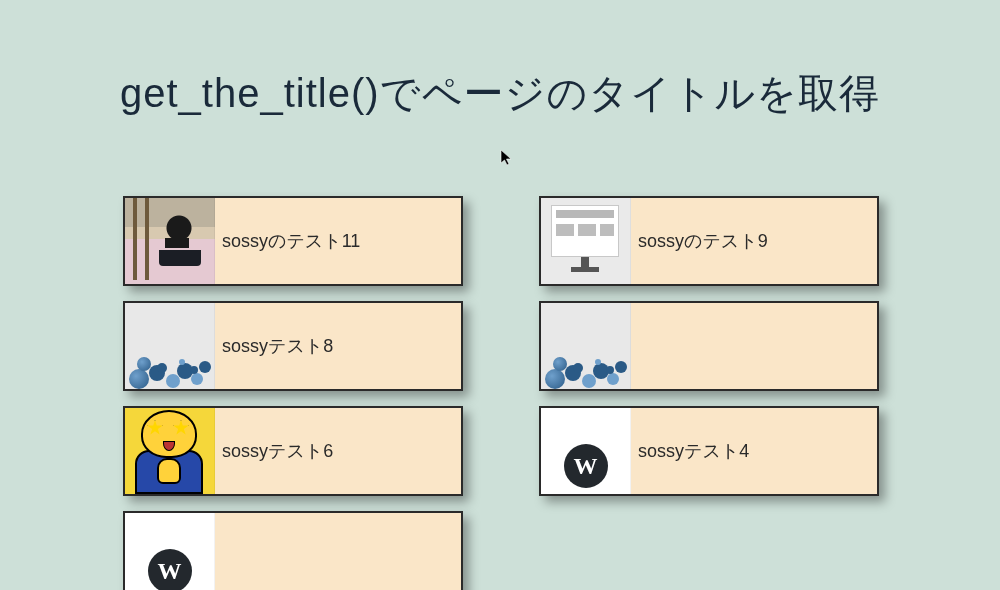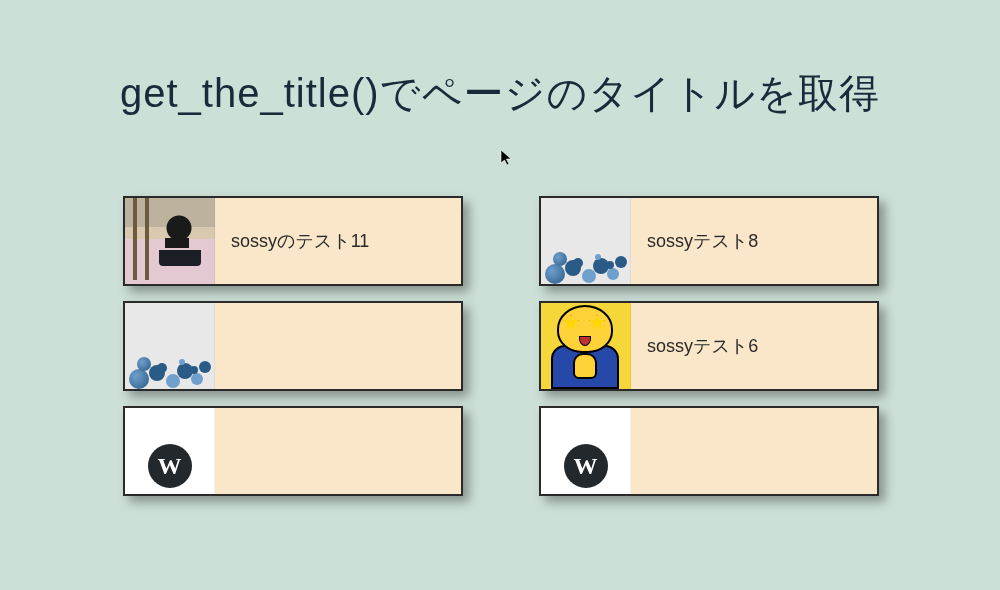--- a/index.html
+++ b/index.html
@@ -56,21 +56,21 @@
       flex-shrink: 0;
       background: #dcdcdc;
       border-right: 1px solid rgba(0,0,0,0.05);
       position: relative;
       overflow: hidden;
       display: flex;
       align-items: center;
       justify-content: center;
     }
     .card-title {
-      margin-left: 16px;
+      margin-left: 7px;
       font-size: 18px;
       color: #2a2a2a;
     }
 
     
     .thumb-photo {
       background: linear-gradient(#bcb29e 0 35%, #d8c9b0 35% 48%, #e5c9d2 48% 100%);
     }
     .thumb-photo::before {
       content: "";
@@ -189,20 +189,27 @@
 </svg>
 
 <div class="grid">
 
   <a class="card">
     <div class="thumb thumb-photo"></div>
     <span class="card-title">sossyのテスト11</span>
   </a>
 
 
+  <a class="card">
+    <div class="thumb thumb-screen">
+      <div class="monitor"></div>
+        <div class="stand"></div>
+    </div>
+    <span class="card-title">sossyのテスト9</span>
+  </a>
 
   <a class="card">
     <div class="thumb thumb-balls"></div>
     <span class="card-title">sossyテスト8</span>
   </a>
 
   <a class="card">
     <div class="thumb thumb-balls"></div>
   </a>
 
@@ -219,20 +226,21 @@
       <div class="mouth"></div>
       <div class="hands"></div>
     </div>
     <span class="card-title">sossyテスト6</span>
   </a>
 
   <a class="card">
     <div class="thumb thumb-wp">
       <div class="wp"></div>
     </div>
+    <span class="card-title">sossyテスト4</span>
   </a>
 
   <a class="card">
     <div class="thumb thumb-wp">
       <div class="wp"></div>
     </div>
   </a>
 
 </div>
 

